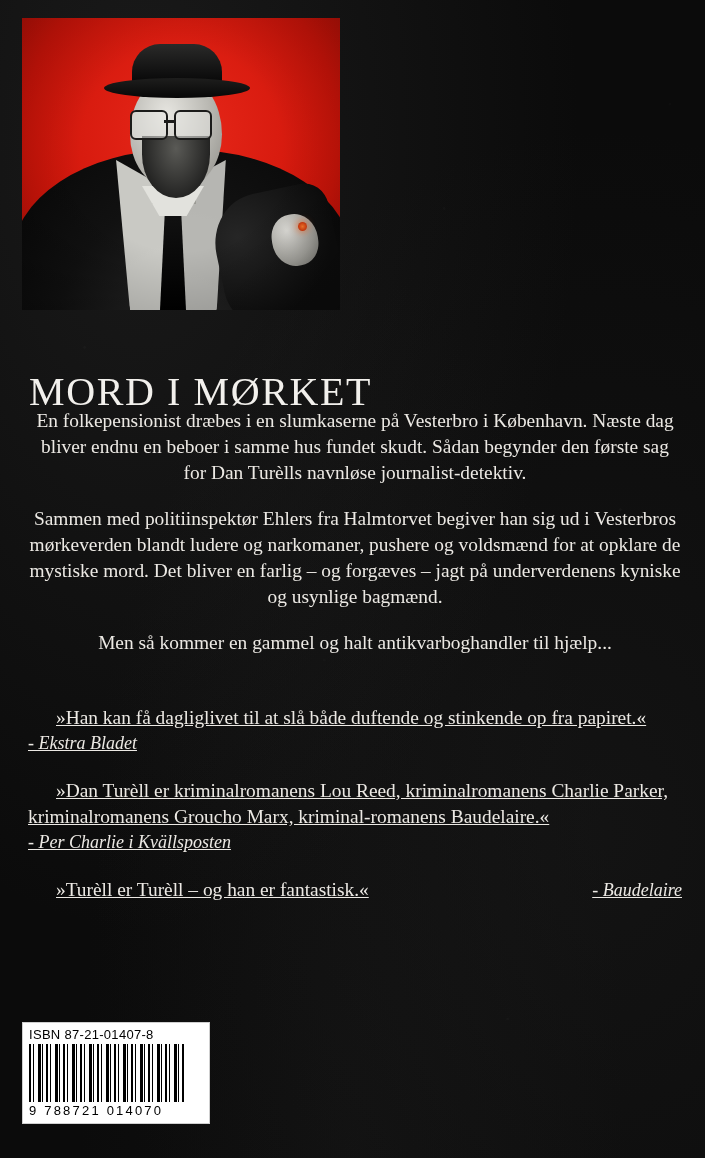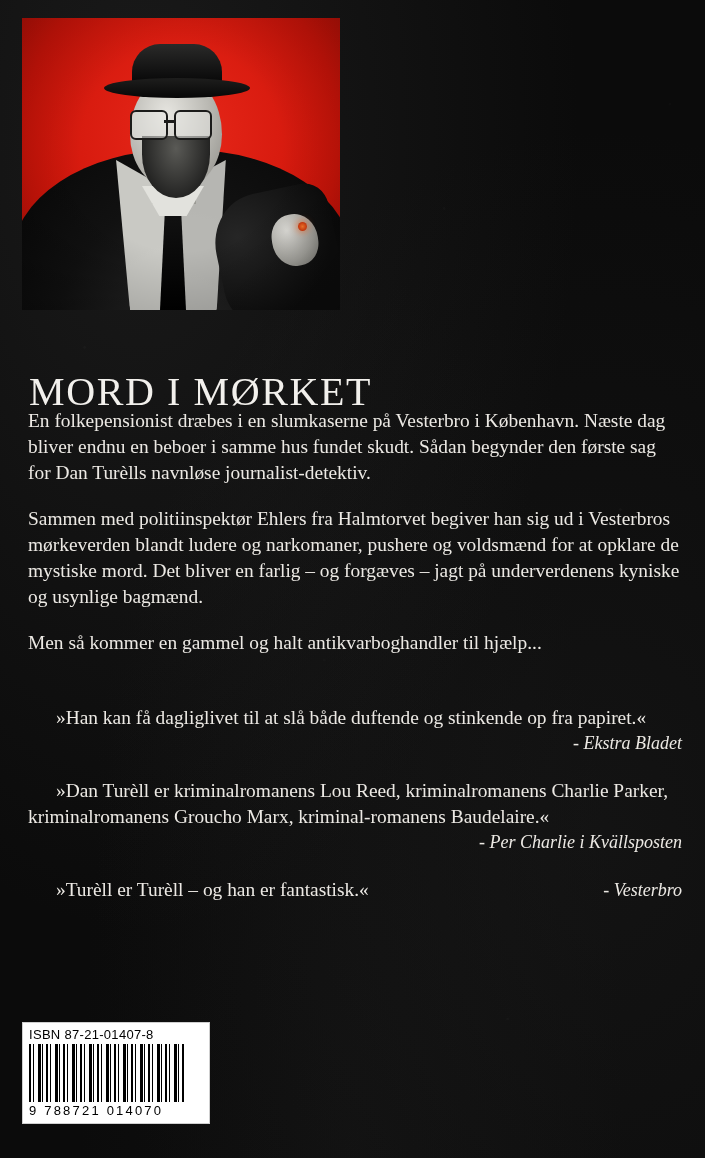--- a/index.html
+++ b/index.html
@@ -235,39 +235,41 @@
     position: absolute;
     left: 28px;
     top: 408px;
     width: 654px;
     color: #ece9e4;
     font-size: 19.4px;
     line-height: 26px;
   }
   #body p {
     margin: 0 0 20px 0;
+    text-align: center;
   }
 
   #quotes {
     position: absolute;
     left: 28px;
     top: 705px;
     width: 654px;
     color: #ece9e4;
     font-size: 19.4px;
     line-height: 26px;
+    text-decoration: underline;
   }
   .quote {
     margin-bottom: 22px;
   }
   .quote .text {
     text-indent: 28px;
   }
   .source {
-    text-align: right;
+    text-align: left;
     font-style: italic;
     font-size: 18px;
     margin-top: -1px;
   }
   .quote.inline-src {
     position: relative;
   }
   .quote.inline-src .row {
     display: flex;
     justify-content: space-between;
@@ -375,21 +377,21 @@
     </div>
 
     <div class="quote">
       <div class="text">»Dan Turèll er kriminalromanens Lou Reed, kriminalromanens Charlie Parker, kriminalromanens Groucho Marx, kriminal-romanens Baudelaire.«</div>
       <div class="source">- Per Charlie i Kvällsposten</div>
     </div>
 
     <div class="quote inline-src">
       <div class="row">
         <div class="text">»Turèll er Turèll – og han er fantastisk.«</div>
-        <div class="source">- Vesterbro</div>
+        <div class="source">- Baudelaire</div>
       </div>
     </div>
 
   </div>
 
   <div id="barcode">
     <div class="isbn">ISBN 87-21-01407-8</div>
     <div class="bars"></div>
     <div class="digits">9 788721 014070</div>
   </div>

